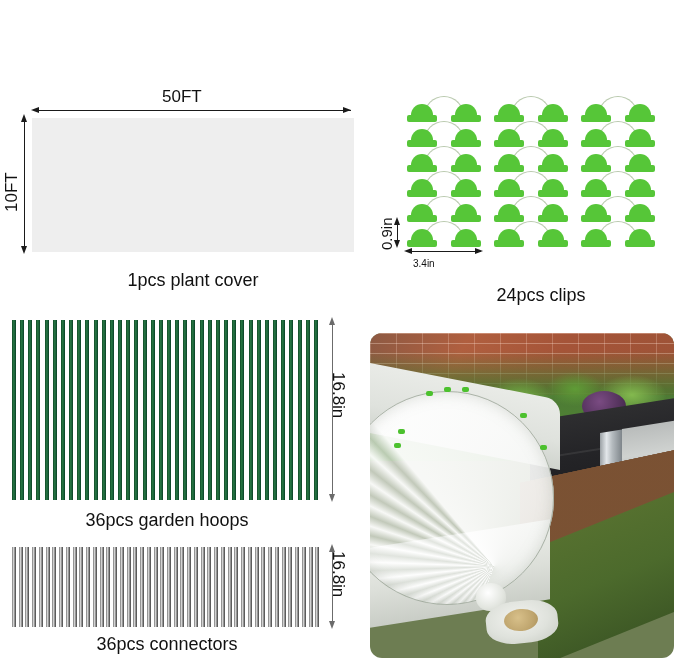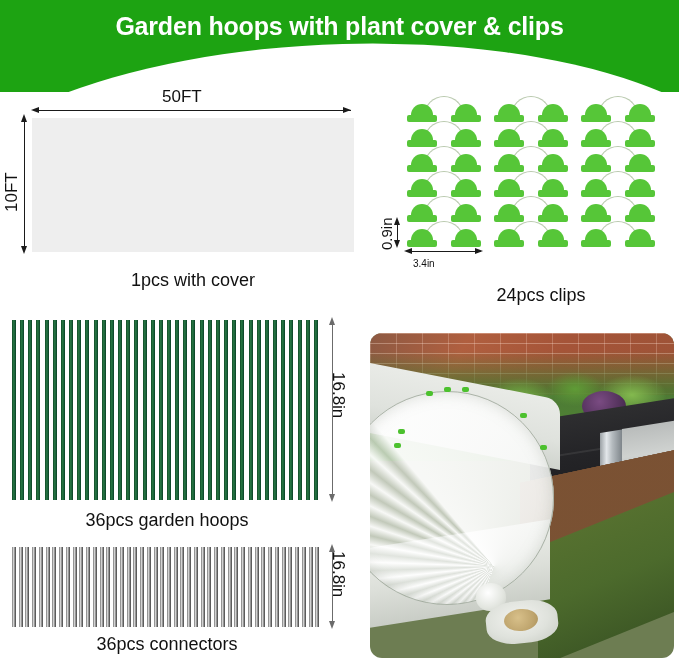--- a/index.html
+++ b/index.html
@@ -248,40 +248,35 @@
     width:7px;height:5px;background:#4cc12e;border-radius:2px;
   }
 
   .nb{user-select:none;}
 </style>
 </head>
 <body>
 
 <div id="infographic">
 
-  <div class="banner">
-    <div class="banner-bg"></div>
-    <div class="banner-curve"></div>
-    <div class="banner-title nb">Garden hoops with plant cover &amp; clips</div>
-  </div>
 
   <div>
     <div class="cover-rect"></div>
 
     <div class="dim-50ft-line"></div>
     <div class="arrow arw-left" style="left:31px;top:107px;"></div>
     <div class="arrow arw-right" style="left:343px;top:107px;"></div>
     <div class="dim-label nb" style="left:162px;top:87px;">50FT</div>
 
     <div class="dim-10ft-line"></div>
     <div class="arrow arw-up" style="left:21px;top:114px;"></div>
     <div class="arrow arw-down" style="left:21px;top:246px;"></div>
     <div class="dim-label nb rot-ccw" style="left:2px;top:212px;">10FT</div>
 
-    <div class="caption nb" style="left:32px;top:270px;width:322px;">1pcs with cover</div>
+    <div class="caption nb" style="left:32px;top:270px;width:322px;">1pcs plant cover</div>
   </div>
 
   <div>
     <div class="clips-grid" id="clips-grid">
         <div class="clip-col" style="left: 0px;">
           <div class="clip-unit" style="top: 0px;">
             <div class="clip-arch"></div>
             <div class="clip-foot left">
               <div class="cap"></div>
               <div class="base"></div>

